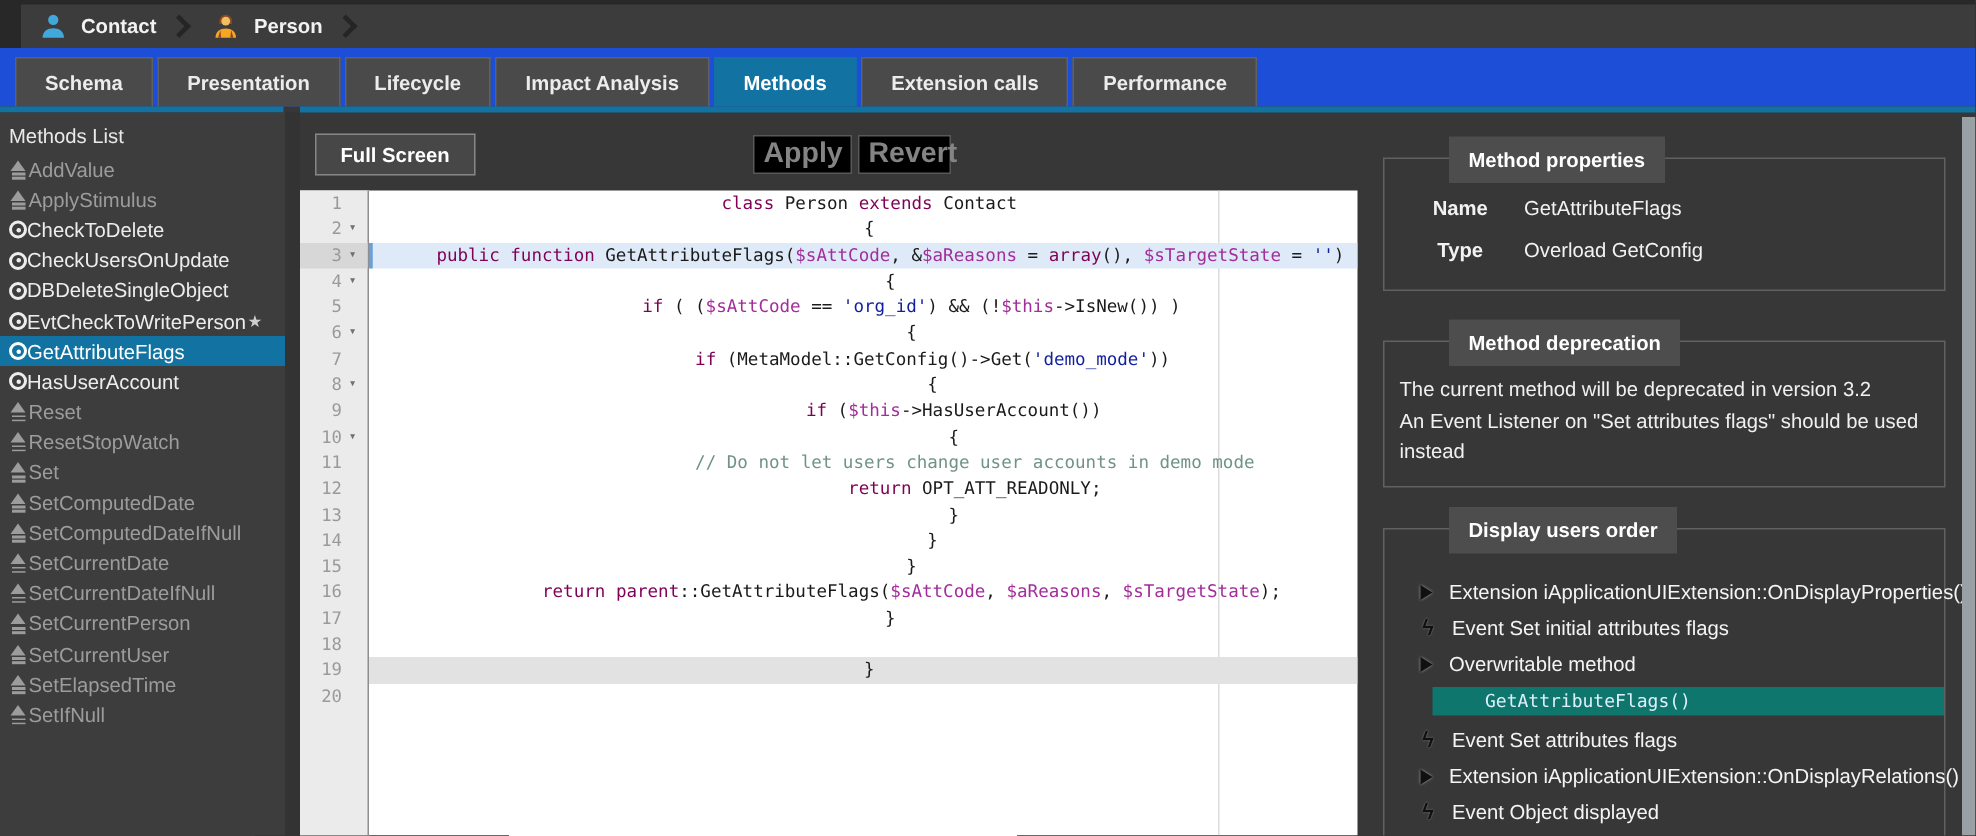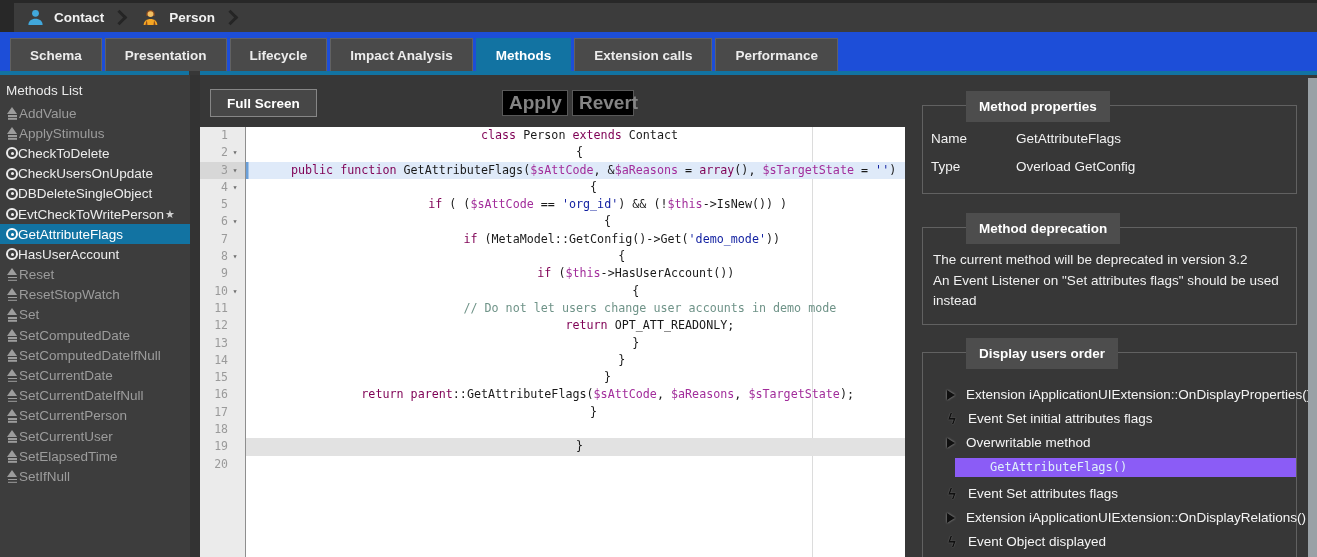--- a/index.html
+++ b/index.html
@@ -76,31 +76,31 @@
   .tk-c { color:#6f9388; }
   .tk-p { color:#1a1a1a; }
 
   
   .rightpanel { position:absolute; left:905px; top:75px; width:402px; height:482px; padding:0 10px 0 17px; }
   .fset { position:relative; border:1px solid #616161; }
   .fset-legend { position:absolute; top:-15px; left:7px; background:#4d4d4d; color:#ffffff;
                  font-weight:bold; font-size:13.5px; padding:8px 13px; white-space:nowrap;margin-left:36px; }
   .fset-props { margin-top:30px; padding:25px 10px 6px 8px; }
   .prop-row { display:flex; margin-bottom:13px; font-size:13.5px; color:#f2f2f2; }
-  .prop-label { width:85px; font-weight:normal; }
+  .prop-label { width:85px; font-weight:bold;text-align:center; }
   .fset-depr { margin-top:33px; padding:22px 12px 12px 10px; }
   .depr-line { color:#f0f0f0; font-size:13.5px; line-height:20.5px; }
   .fset-order { margin-top:27px; padding:30px 0 10px 0; }
   .tree-row { display:flex; align-items:center; gap:11px; height:24px; padding-left:24px;
               color:#f4f4f4; font-size:13.5px; cursor:pointer; white-space:nowrap; }
   .tri { width:0; height:0; border-left:8px solid #101010; border-top:5.5px solid transparent;
          border-bottom:5.5px solid transparent; filter:drop-shadow(0 0 1px rgba(255,255,255,0.55)); flex:0 0 8px; }
   .bolt { color:#101010; font-weight:bold; font-size:15px; width:10px; text-align:center;
           text-shadow:0 0 1px rgba(255,255,255,0.5); flex:0 0 10px; line-height:15px; }
-  .method-row { height:19px; background:#8b5cf6; margin:3px 0 5px 32px; display:flex; align-items:center;
+  .method-row { height:19px; background:#0f766e; margin:3px 0 5px 32px; display:flex; align-items:center;
                 padding-left:35px; font-family:"DejaVu Sans Mono",monospace; font-size:12px;
                 color:#def0fa; cursor:pointer; }
 
   .vscroll { position:absolute; right:0; top:78px; width:9px; height:479px; background:#9aa1a6; cursor:pointer; }
 </style>
 </head>
 <body>
 
 <div class="topbar">
   <div class="crumbbar">

